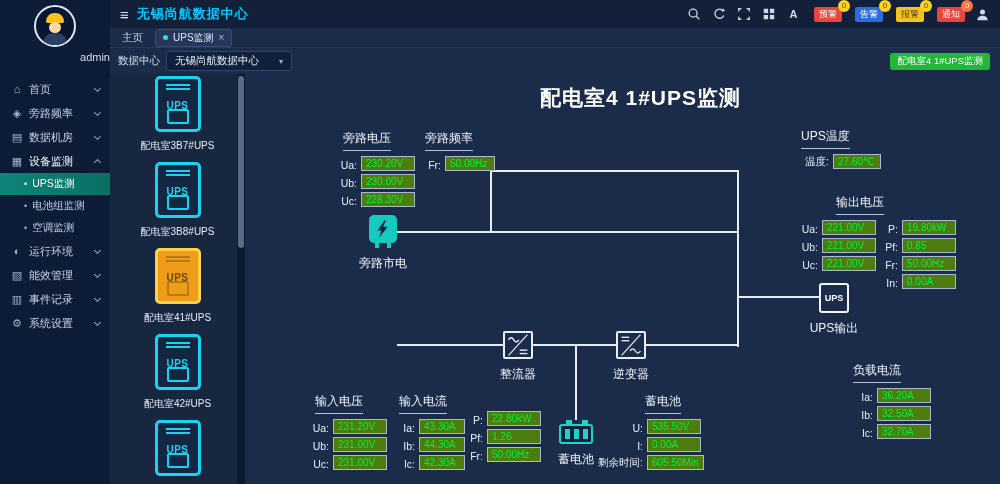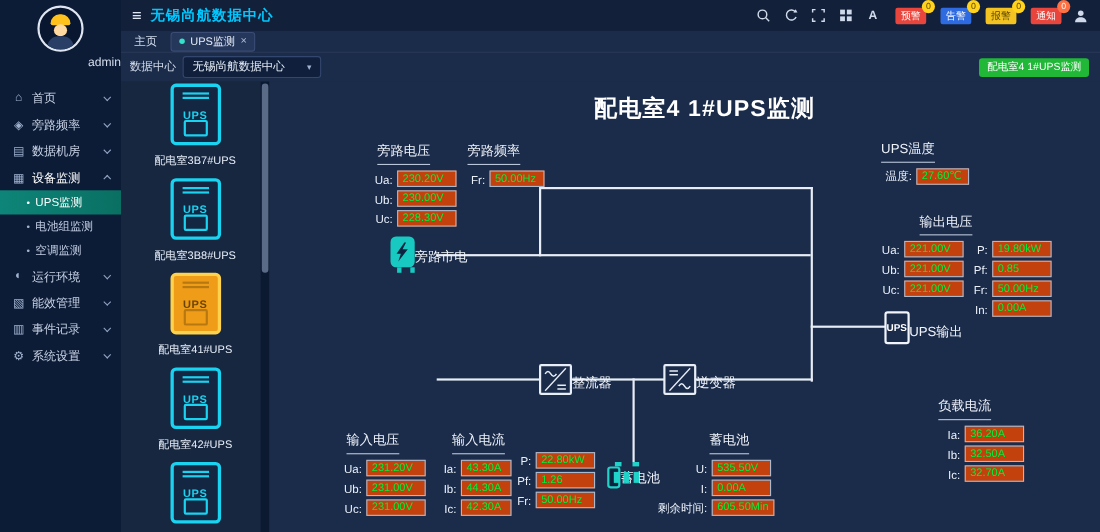--- a/index.html
+++ b/index.html
@@ -74,23 +74,23 @@
   .diagram{flex:1;position:relative;background:#1b2b4a;overflow:hidden}
   .d-title{position:absolute;top:10px;left:0;right:0;padding-left:36px;text-align:center;font-size:21px;font-weight:bold;color:#fff;letter-spacing:1px;z-index:2}
   .ln{position:absolute;background:#e7edf6;z-index:1}
   .sec{position:absolute;z-index:3}
   .sec-label-row{margin-bottom:5px}
   .sec-label{display:inline-block;font-size:12px;color:#eef3fa;padding-bottom:3px;border-bottom:1px solid #b9c6da;white-space:nowrap}
   .vrow{display:flex;align-items:flex-end;margin-bottom:3px}
   .vl{font-size:10.5px;color:#e9f0fa;margin-right:4px;min-width:20px;text-align:right;white-space:nowrap}
   .vl-w{min-width:48px}
   .vl-t{min-width:28px}
-  .vb{font-size:10px;color:#00ef3c;border:1px solid #a9b9cf;background:#c2410c;padding:0 4px;height:15px;line-height:13px;min-width:54px;white-space:nowrap}
+  .vb{font-size:10px;color:#00ef3c;border:1px solid #a9b9cf;background:#4d7c0f;padding:0 4px;height:15px;line-height:13px;min-width:54px;white-space:nowrap}
   .cols{display:flex;gap:6px}
-  .node{position:absolute;z-index:4;display:flex;flex-direction:row;align-items:center}
+  .node{position:absolute;z-index:4;display:flex;flex-direction:column;align-items:center}
   .node-label{font-size:12px;color:#f2f6fc;margin-top:7px;white-space:nowrap;text-align:center}
   .mains{width:28px;height:28px;background:#17c9c0;border-radius:5px;position:relative;display:flex;align-items:center;justify-content:center;margin-top:3px;margin-bottom:5px}
   .mains::after{content:"";position:absolute;bottom:-5px;left:6px;width:4px;height:5px;background:#17c9c0;box-shadow:12px 0 0 #17c9c0}
   .convbox{width:30px;height:28px;border:2px solid #e8eef7;border-radius:2px;background:#1b2b4a;display:flex;align-items:center;justify-content:center}
   .upsbox{width:30px;height:30px;border:2px solid #f2f6fc;border-radius:3px;background:#1b2b4a;display:flex;align-items:center;justify-content:center;font-size:9px;font-weight:bold;color:#fff}
   .bat{width:34px;height:20px;border:2px solid #1fd3c8;border-radius:3px;position:relative;background:#0c2340;margin-top:6px}
   .bat::before{content:"";position:absolute;top:-6px;left:5px;width:6px;height:4px;background:#1fd3c8;box-shadow:16px 0 0 #1fd3c8}
   .bat::after{content:"";position:absolute;left:4px;top:3px;bottom:3px;width:5px;background:#1fd3c8;box-shadow:9px 0 0 #1fd3c8,18px 0 0 #1fd3c8}
 </style>
 </head>
@@ -407,21 +407,21 @@
             <span class="vl">Ub:</span>
             <span class="vb">231.00V</span>
           </div>
         <div class="vrow">
             <span class="vl">Uc:</span>
             <span class="vb">231.00V</span>
           </div>
       </div>
 
       <div class="sec" style="left:150px;top:317px">
-        <div class="sec-label-row"><span class="sec-label" style="margin-left:16px">输入电流</span></div>
+        <div class="sec-label-row"><span class="sec-label" style="margin-left:4px">输入电流</span></div>
         <div class="vrow">
             <span class="vl">Ia:</span>
             <span class="vb" style="min-width:46px">43.30A</span>
           </div>
         <div class="vrow">
             <span class="vl">Ib:</span>
             <span class="vb" style="min-width:46px">44.30A</span>
           </div>
         <div class="vrow">
             <span class="vl">Ic:</span>

